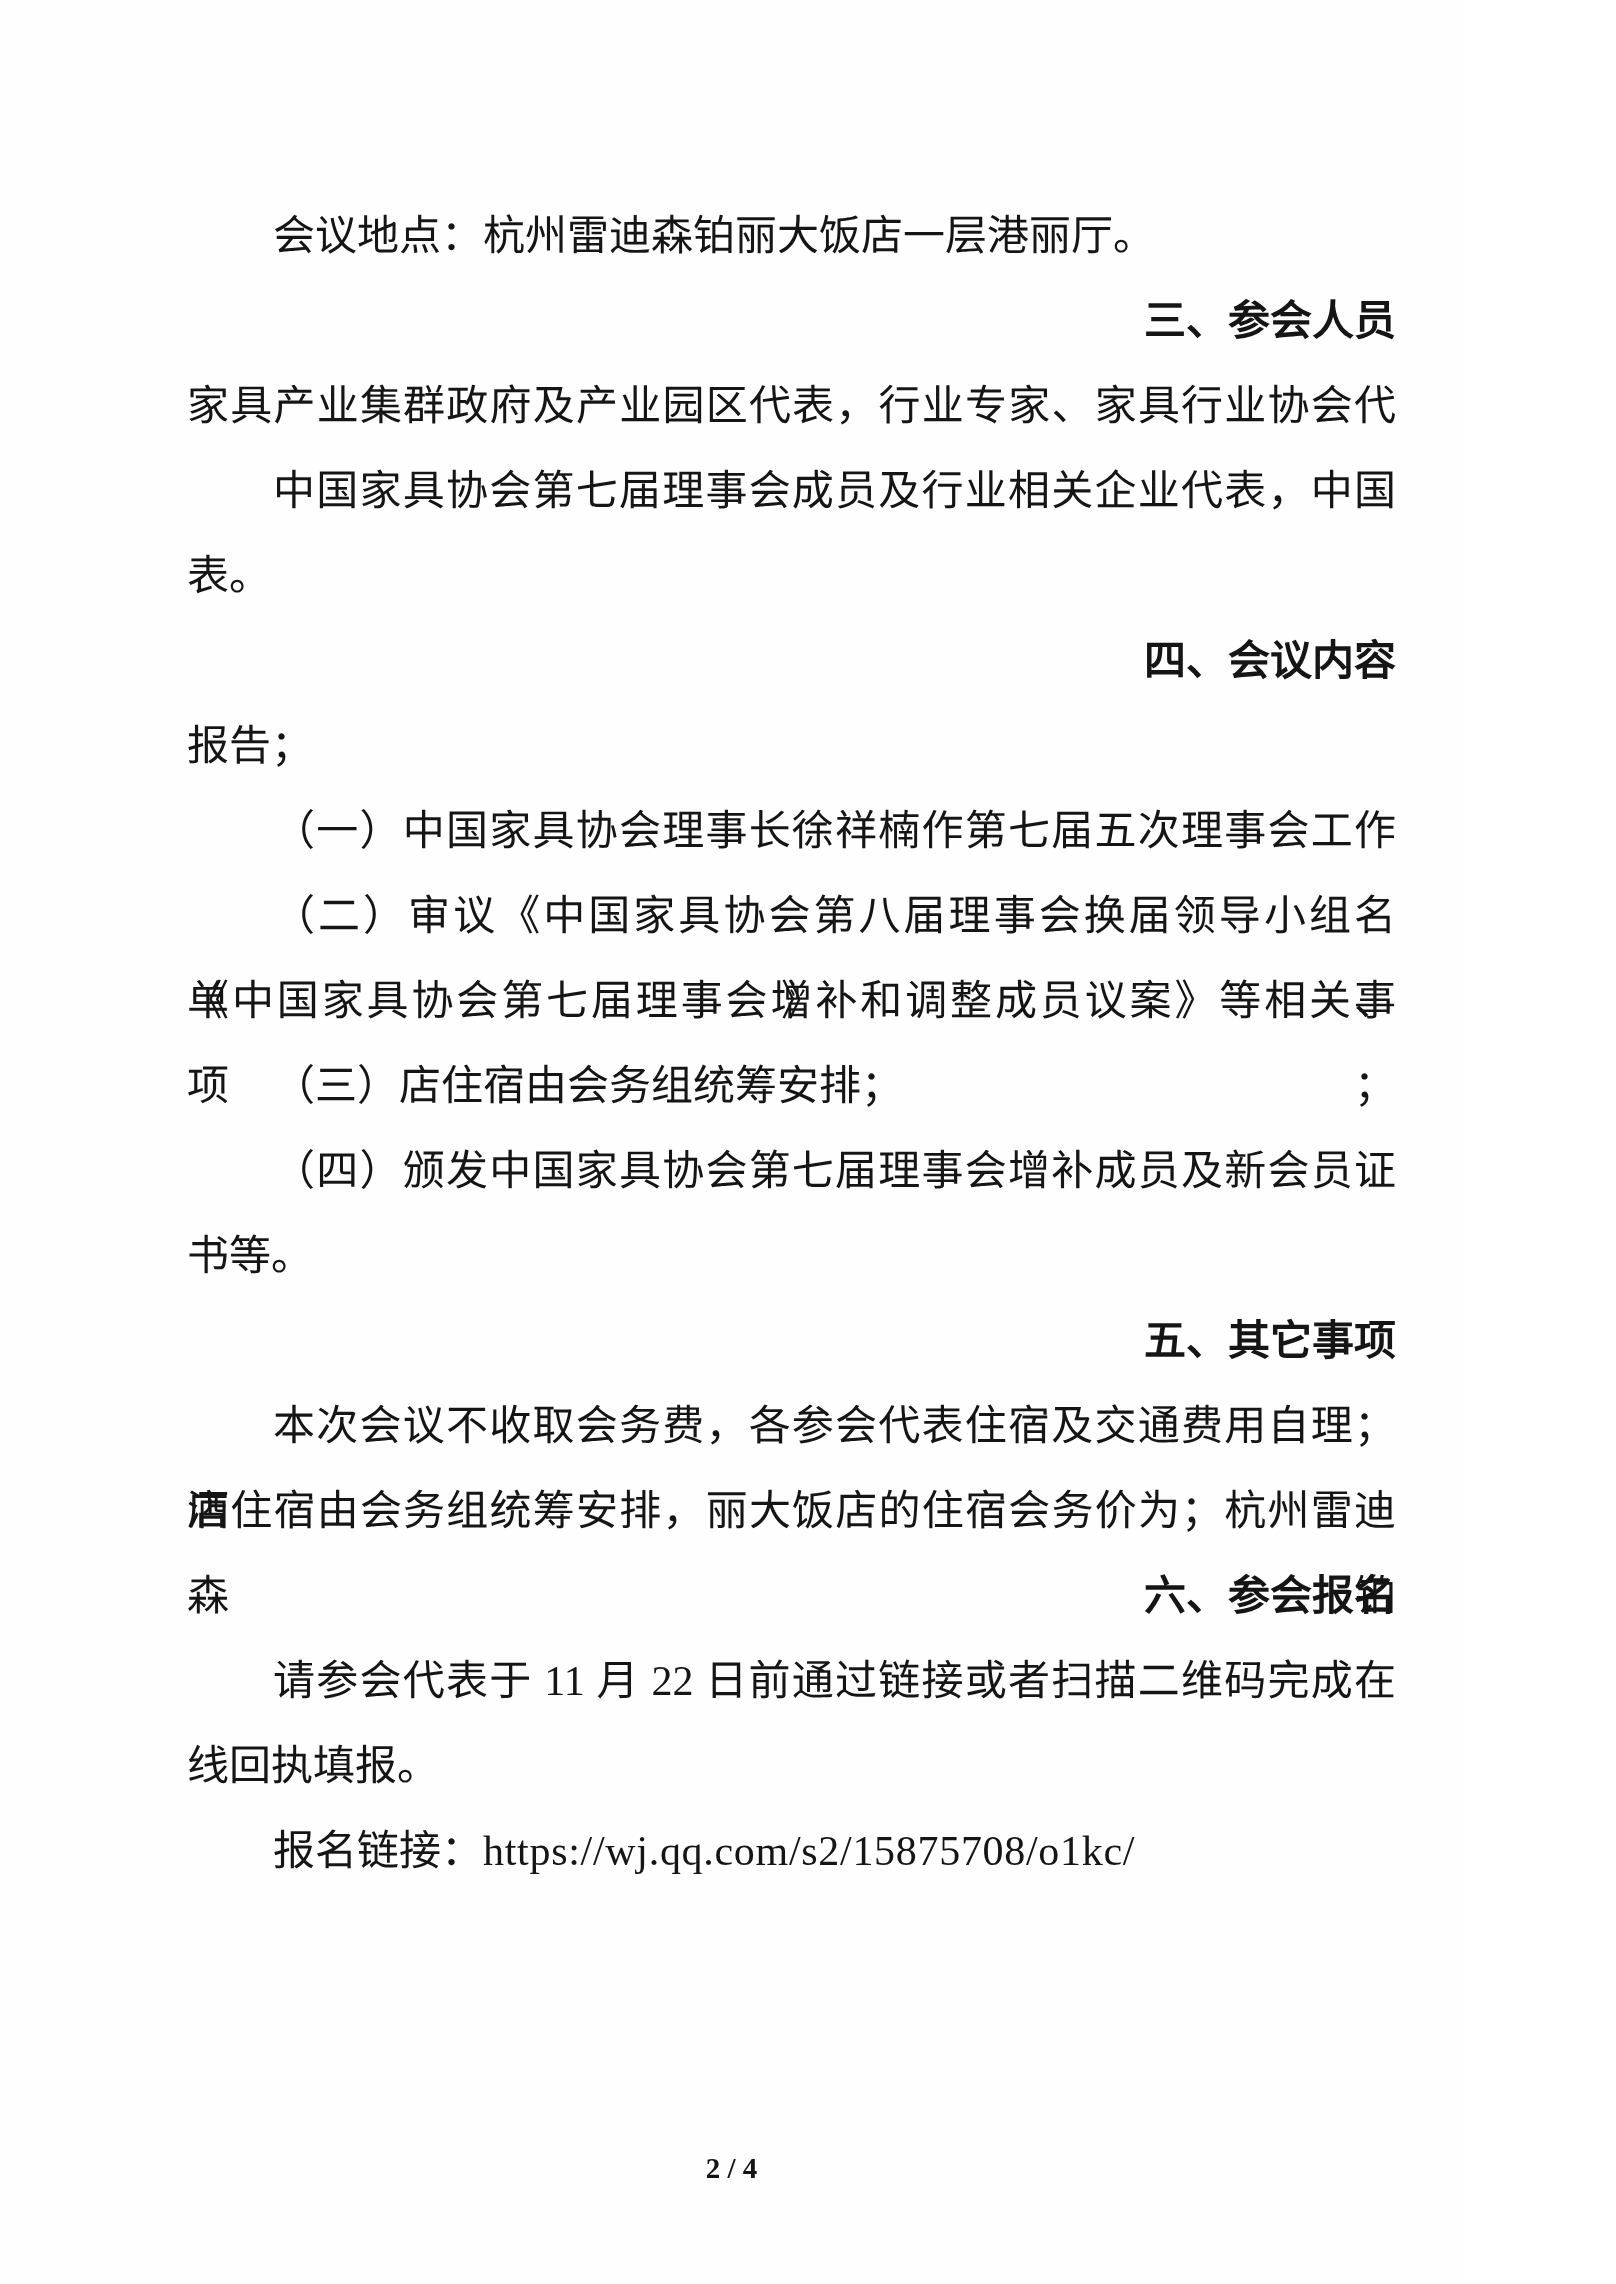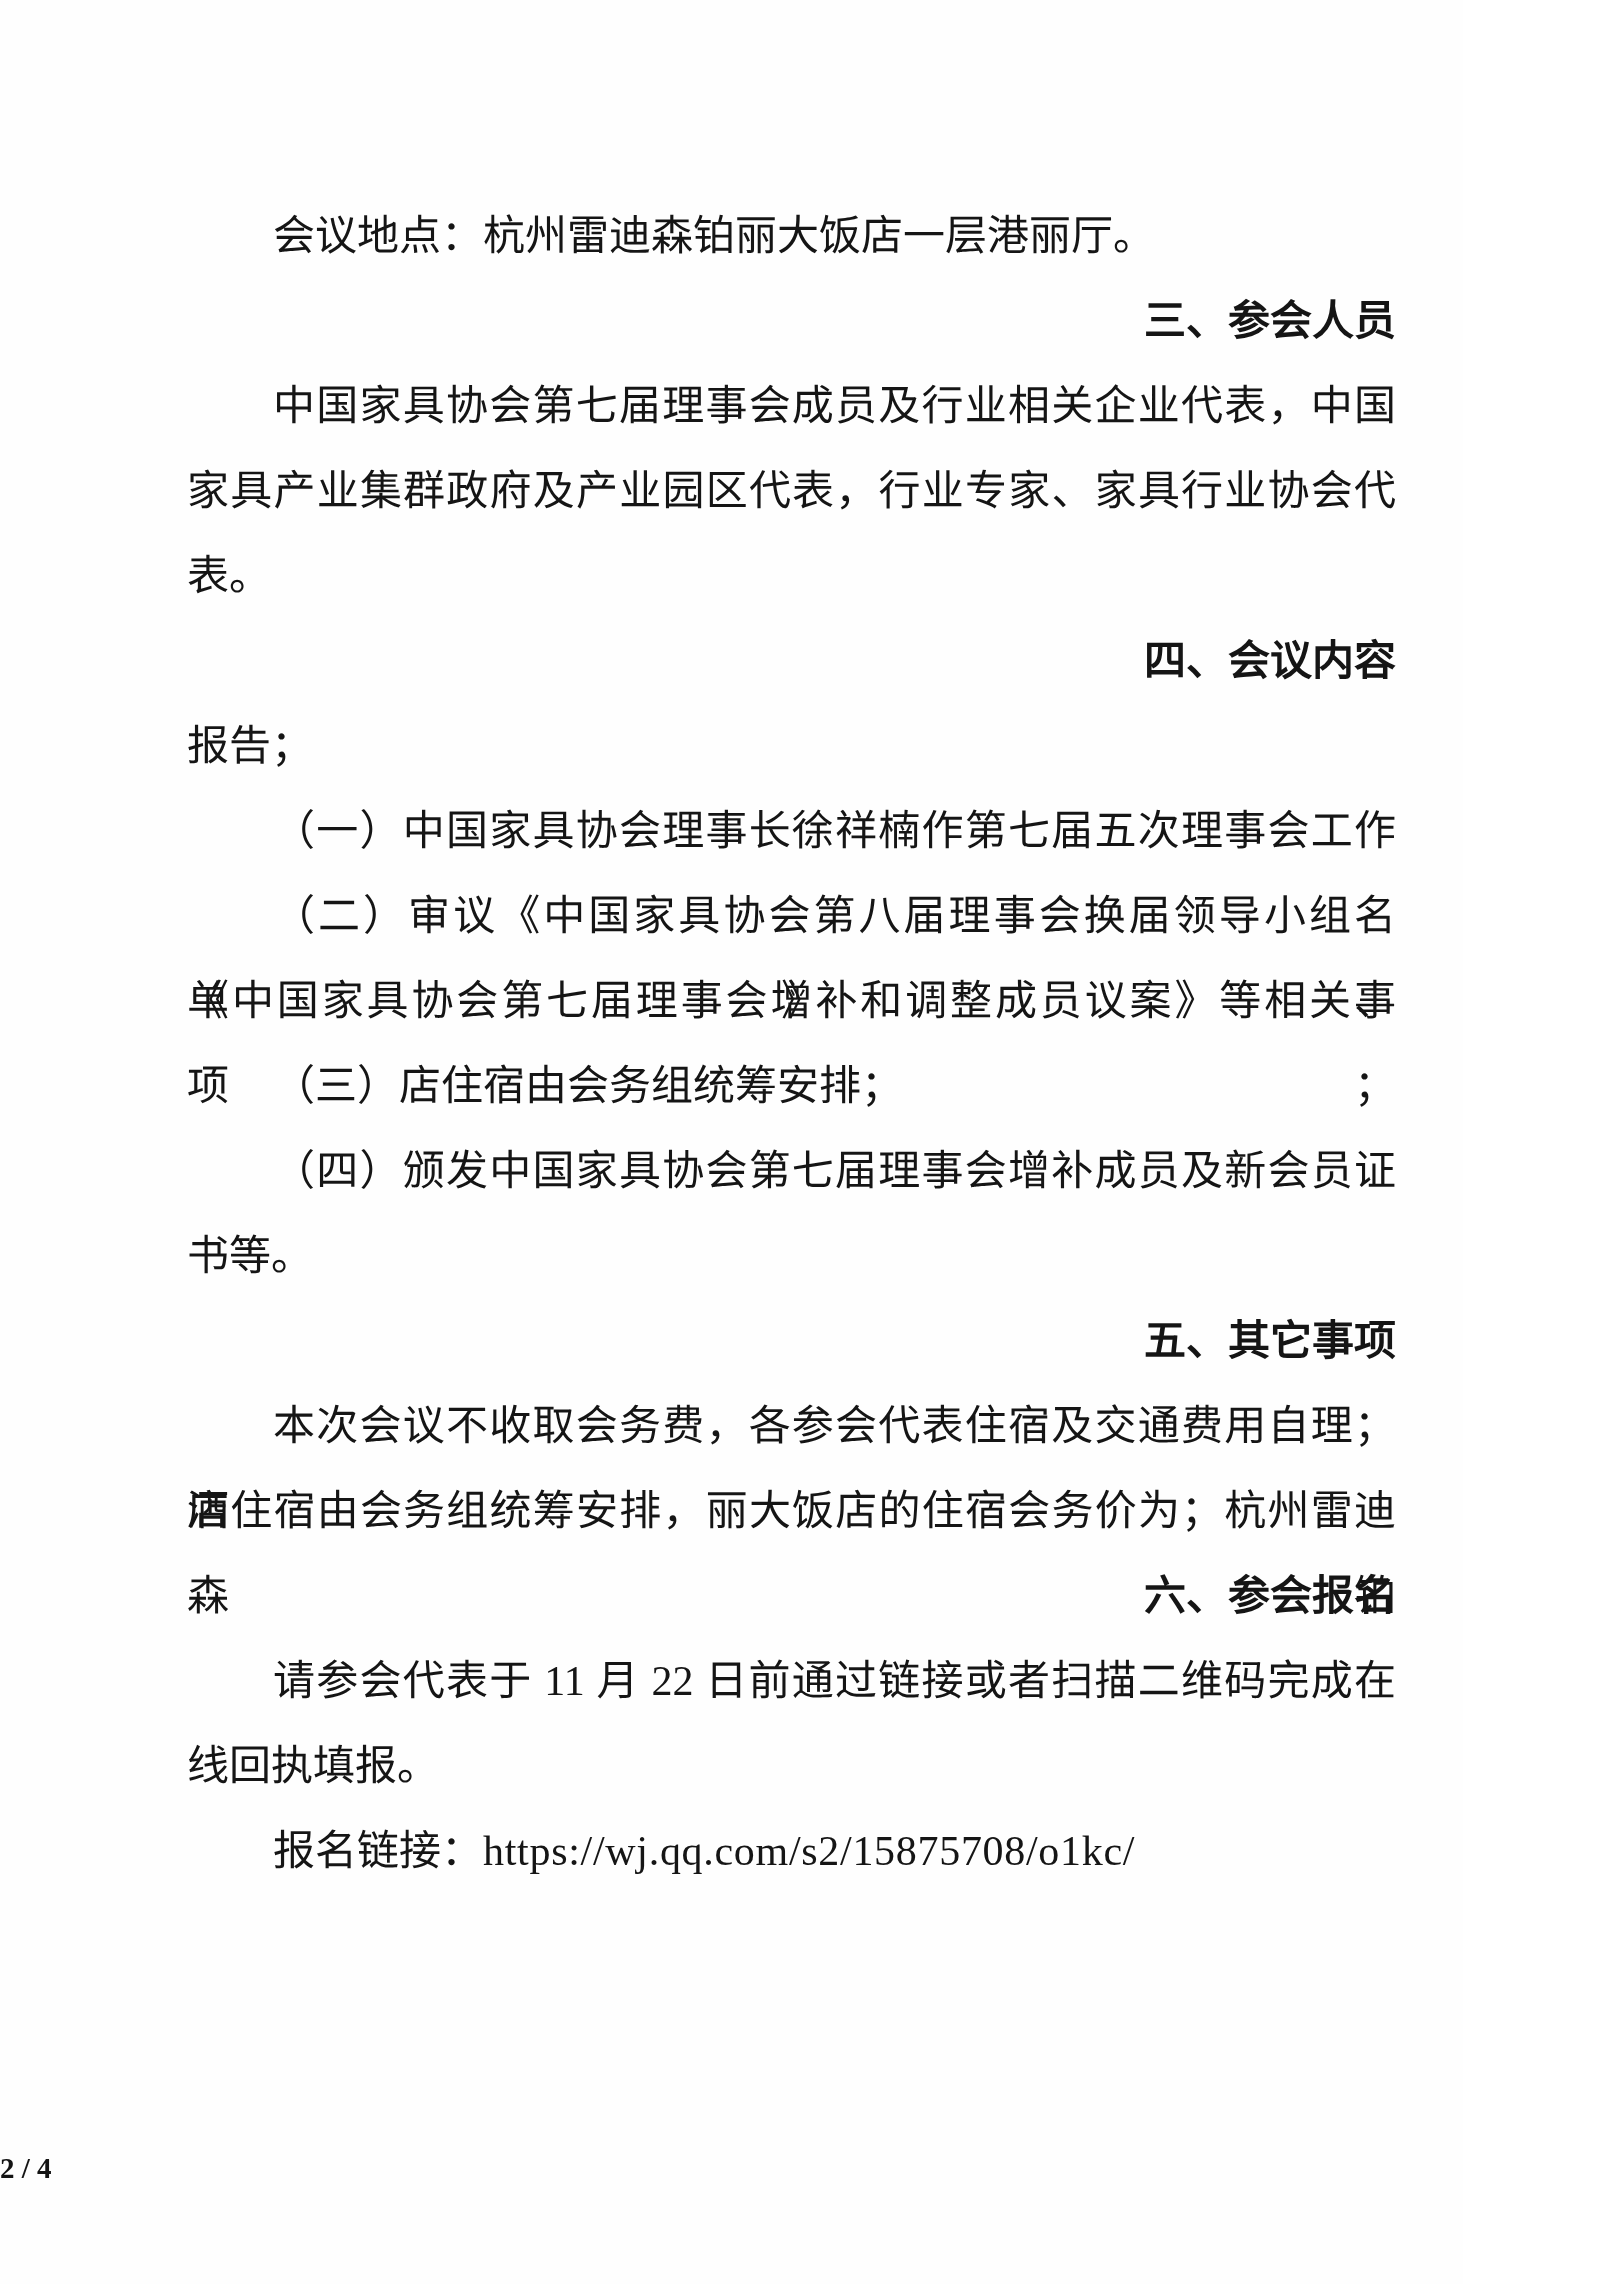--- a/index.html
+++ b/index.html
@@ -44,35 +44,36 @@
     font-family: "Liberation Serif", "DejaVu Serif", serif;
     letter-spacing: 0.7px;
   }
   .page-footer {
     position: absolute;
     left: 0;
     top: 2150px;
     width: 100%;
     height: 36px;
     line-height: 36px;
+    text-align: center;
     font-size: 29px;
     font-weight: bold;
     color: #141414;
     font-family: "Liberation Serif", "DejaVu Serif", serif;
   }
 </style>
 </head>
 <body>
 
 <div class="page">
   <main class="doc-body" id="doc-body">
       <div class="line indent">会议地点：杭州雷迪森铂丽大饭店一层港丽厅。</div>
       <div class="line indent bold">三、参会人员</div>
+      <div class="line fill">家具产业集群政府及产业园区代表，行业专家、家具行业协会代</div>
       <div class="line indent fill">中国家具协会第七届理事会成员及行业相关企业代表，中国</div>
-      <div class="line fill">家具产业集群政府及产业园区代表，行业专家、家具行业协会代</div>
       <div class="line">表。</div>
       <div class="line indent bold">四、会议内容</div>
       <div class="line">报告；</div>
       <div class="line indent fill">（一）中国家具协会理事长徐祥楠作第七届五次理事会工作</div>
       <div class="line indent fill">（二）审议《中国家具协会第八届理事会换届领导小组名单》、</div>
       <div class="line fill">《中国家具协会第七届理事会增补和调整成员议案》等相关事项；</div>
       <div class="line indent">（三）店住宿由会务组统筹安排；</div>
       <div class="line indent fill">（四）颁发中国家具协会第七届理事会增补成员及新会员证</div>
       <div class="line">书等。</div>
       <div class="line indent bold">五、其它事项</div>

